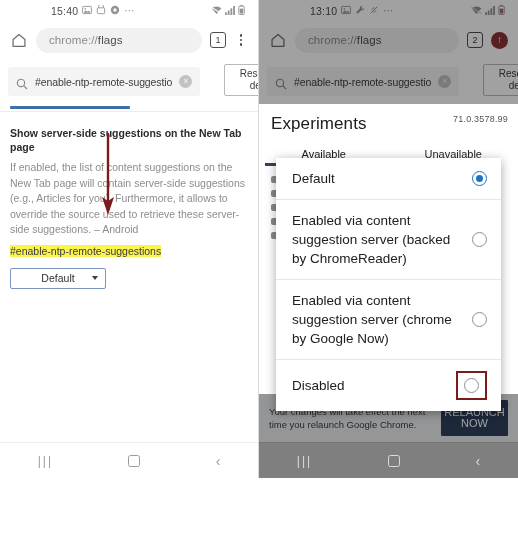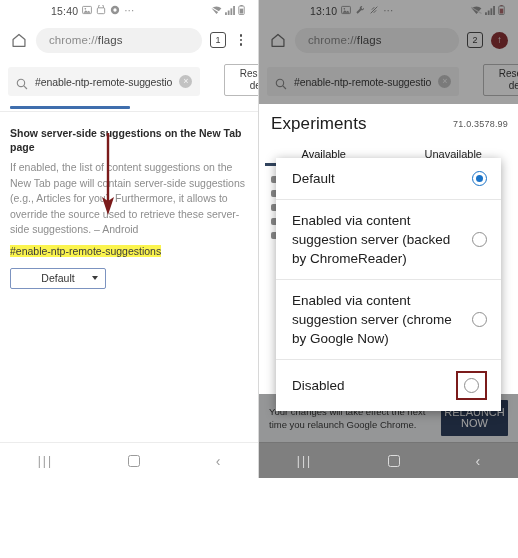--- a/index.html
+++ b/index.html
@@ -101,21 +101,21 @@
     border-left: 3.5px solid transparent; border-right: 3.5px solid transparent;
     border-top: 4px solid #3b3b3b;
   }
 
   
   .arrow-anno { position: absolute; left: 97px; top: 133px; width: 22px; height: 85px; pointer-events: none; }
 
   
   .dimmed { filter: grayscale(.35) brightness(.63); }
   .exp-head {
-    padding: 10px 10px 2px 12px; display: flex; align-items: center;
+    padding: 10px 10px 2px 12px; display: flex; align-items: flex-start;
   }
   .exp-title { font-size: 17px; color: #2f2f2f; font-weight: normal; letter-spacing: .1px; }
   .exp-version { margin-left: auto; font-size: 9px; color: #8a8a8a; letter-spacing: .2px; }
   .exp-tabs { display: flex; margin-top: 12px; position: relative; }
   .exp-tab { flex: 1; text-align: center; font-size: 11px; color: #3a3a3a; padding-bottom: 6px; }
   .exp-tab.active { color: #2b2b2b; }
   .exp-underline { position: absolute; left: 6px; bottom: 0; width: 118px; height: 3px; background: #3f6ead; }
   .ghost-list { padding: 10px 12px 0 12px; }
   .ghost-line { height: 7px; background: #d9d9d9; border-radius: 2px; margin-bottom: 7px; }
 

